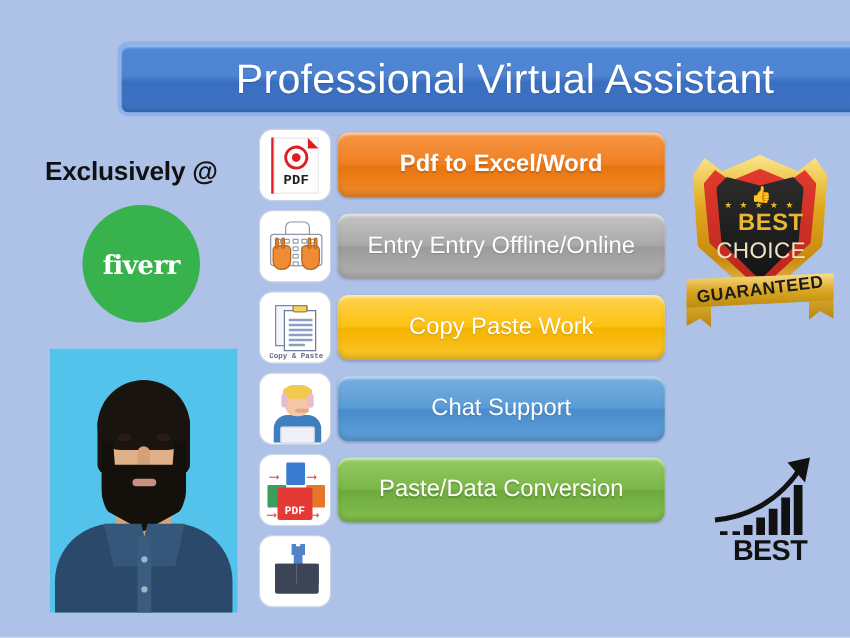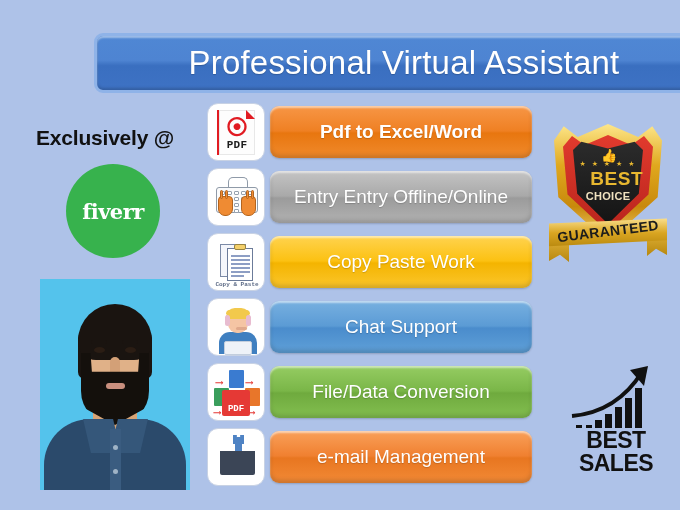--- a/index.html
+++ b/index.html
@@ -282,21 +282,21 @@
     position: absolute; left: 24px; top: 16px; width: 70px; height: 84px;
     background: linear-gradient(180deg,#2c2c2c 0%,#141414 100%);
     clip-path: polygon(0% 12%, 12% 2%, 50% 10%, 88% 2%, 100% 12%, 94% 64%, 50% 100%, 6% 64%);
   }
   .bb-thumb { position: absolute; left: 52px; top: 24px; font-size: 13px; color: #e8b830; }
   .bb-stars { position: absolute; left: 28px; top: 36px; width: 62px; text-align: center;
               font-size: 7px; color: #e8b830; letter-spacing: 2px; }
   .bb-best  { position: absolute; left: 24px; top: 44px; width: 70px; text-align: right;
               font-size: 19px; font-weight: bold; color: #e8b830; letter-spacing: 0.5px; }
   .bb-choice{ position: absolute; left: 24px; top: 66px; width: 70px; text-align: center;
-              font-size: 11px; font-weight: bold; color: #f0e2c0; letter-spacing: 0.3px; }
+              font-size: 18px; font-weight: normal; color: #f0e2c0; letter-spacing: 0.3px; }
   .bb-ribbon {
     position: absolute; left: 0px; top: 94px; width: 118px; height: 30px;
     background: linear-gradient(180deg,#fbe08f 0%,#d9a521 50%,#b7870e 100%);
     clip-path: polygon(0% 18%, 100% 2%, 100% 74%, 0% 94%);
   }
   .bb-guar { position: absolute; left: 0px; top: 99px; width: 118px; text-align: center;
              font-size: 14px; font-weight: bold; color: #1c1c1c; letter-spacing: 0.3px;
              transform: rotate(-7deg); }
   .bb-tail-l { position: absolute; left: 0px; top: 112px; width: 20px; height: 26px;
                background: linear-gradient(180deg,#e3b43a,#b7870e);
@@ -444,34 +444,31 @@
       <div class="ic cv-doc cv-xls"></div>
       <div class="ic cv-doc cv-ppt"></div>
       <div class="ic cv-arrow" style="left:8px;top:14px">⟶</div>
       <div class="ic cv-arrow" style="left:38px;top:14px">⟶</div>
       <div class="ic cv-arrow" style="left:6px;top:44px">⟶</div>
       <div class="ic cv-arrow" style="left:40px;top:44px">⟶</div>
       <div class="ic cv-pdf"></div>
       <div class="ic cv-pdf-t">PDF</div>
     </div>
     <div class="svc-btn btn-green">
-      <span class="svc-btn-label">File/Data Conversion</span>
+      <span class="svc-btn-label">Paste/Data Conversion</span>
     </div>
   </div>
 
   <div class="service-row" style="top:426px">
     <div class="svc-icon-box">
       <div class="ic em-wr2"></div>
       <div class="ic em-wr1"></div>
       <div class="ic em-env"></div>
       <div class="ic em-flap"></div>
       <div class="ic em-flapb"></div>
-    </div>
-    <div class="svc-btn btn-orange2">
-      <span class="svc-btn-label">e-mail Management</span>
     </div>
   </div>
 
   <div id="best-badge">
     <div class="bb-shield-outer"></div>
     <div class="bb-shield-red"></div>
     <div class="bb-shield-black"></div>
     <div class="bb-thumb">👍</div>
     <div class="bb-stars">★ ★ ★ ★ ★</div>
     <div class="bb-best">BEST</div>
@@ -488,16 +485,15 @@
       <path d="M66 6 L84 2 L80 22 Z" fill="#111111"></path>
     </svg>
     <div class="bs-dash" style="left:12px"></div>
     <div class="bs-dash" style="left:22px"></div>
     <div class="bs-bar" style="left:31px;height:8px"></div>
     <div class="bs-bar" style="left:41px;height:14px"></div>
     <div class="bs-bar" style="left:51px;height:21px"></div>
     <div class="bs-bar" style="left:61px;height:30px"></div>
     <div class="bs-bar" style="left:71px;height:40px"></div>
     <div class="bs-text1">BEST</div>
-    <div class="bs-text2">SALES</div>
   </div>
 
 </div>
 
 </body></html>

